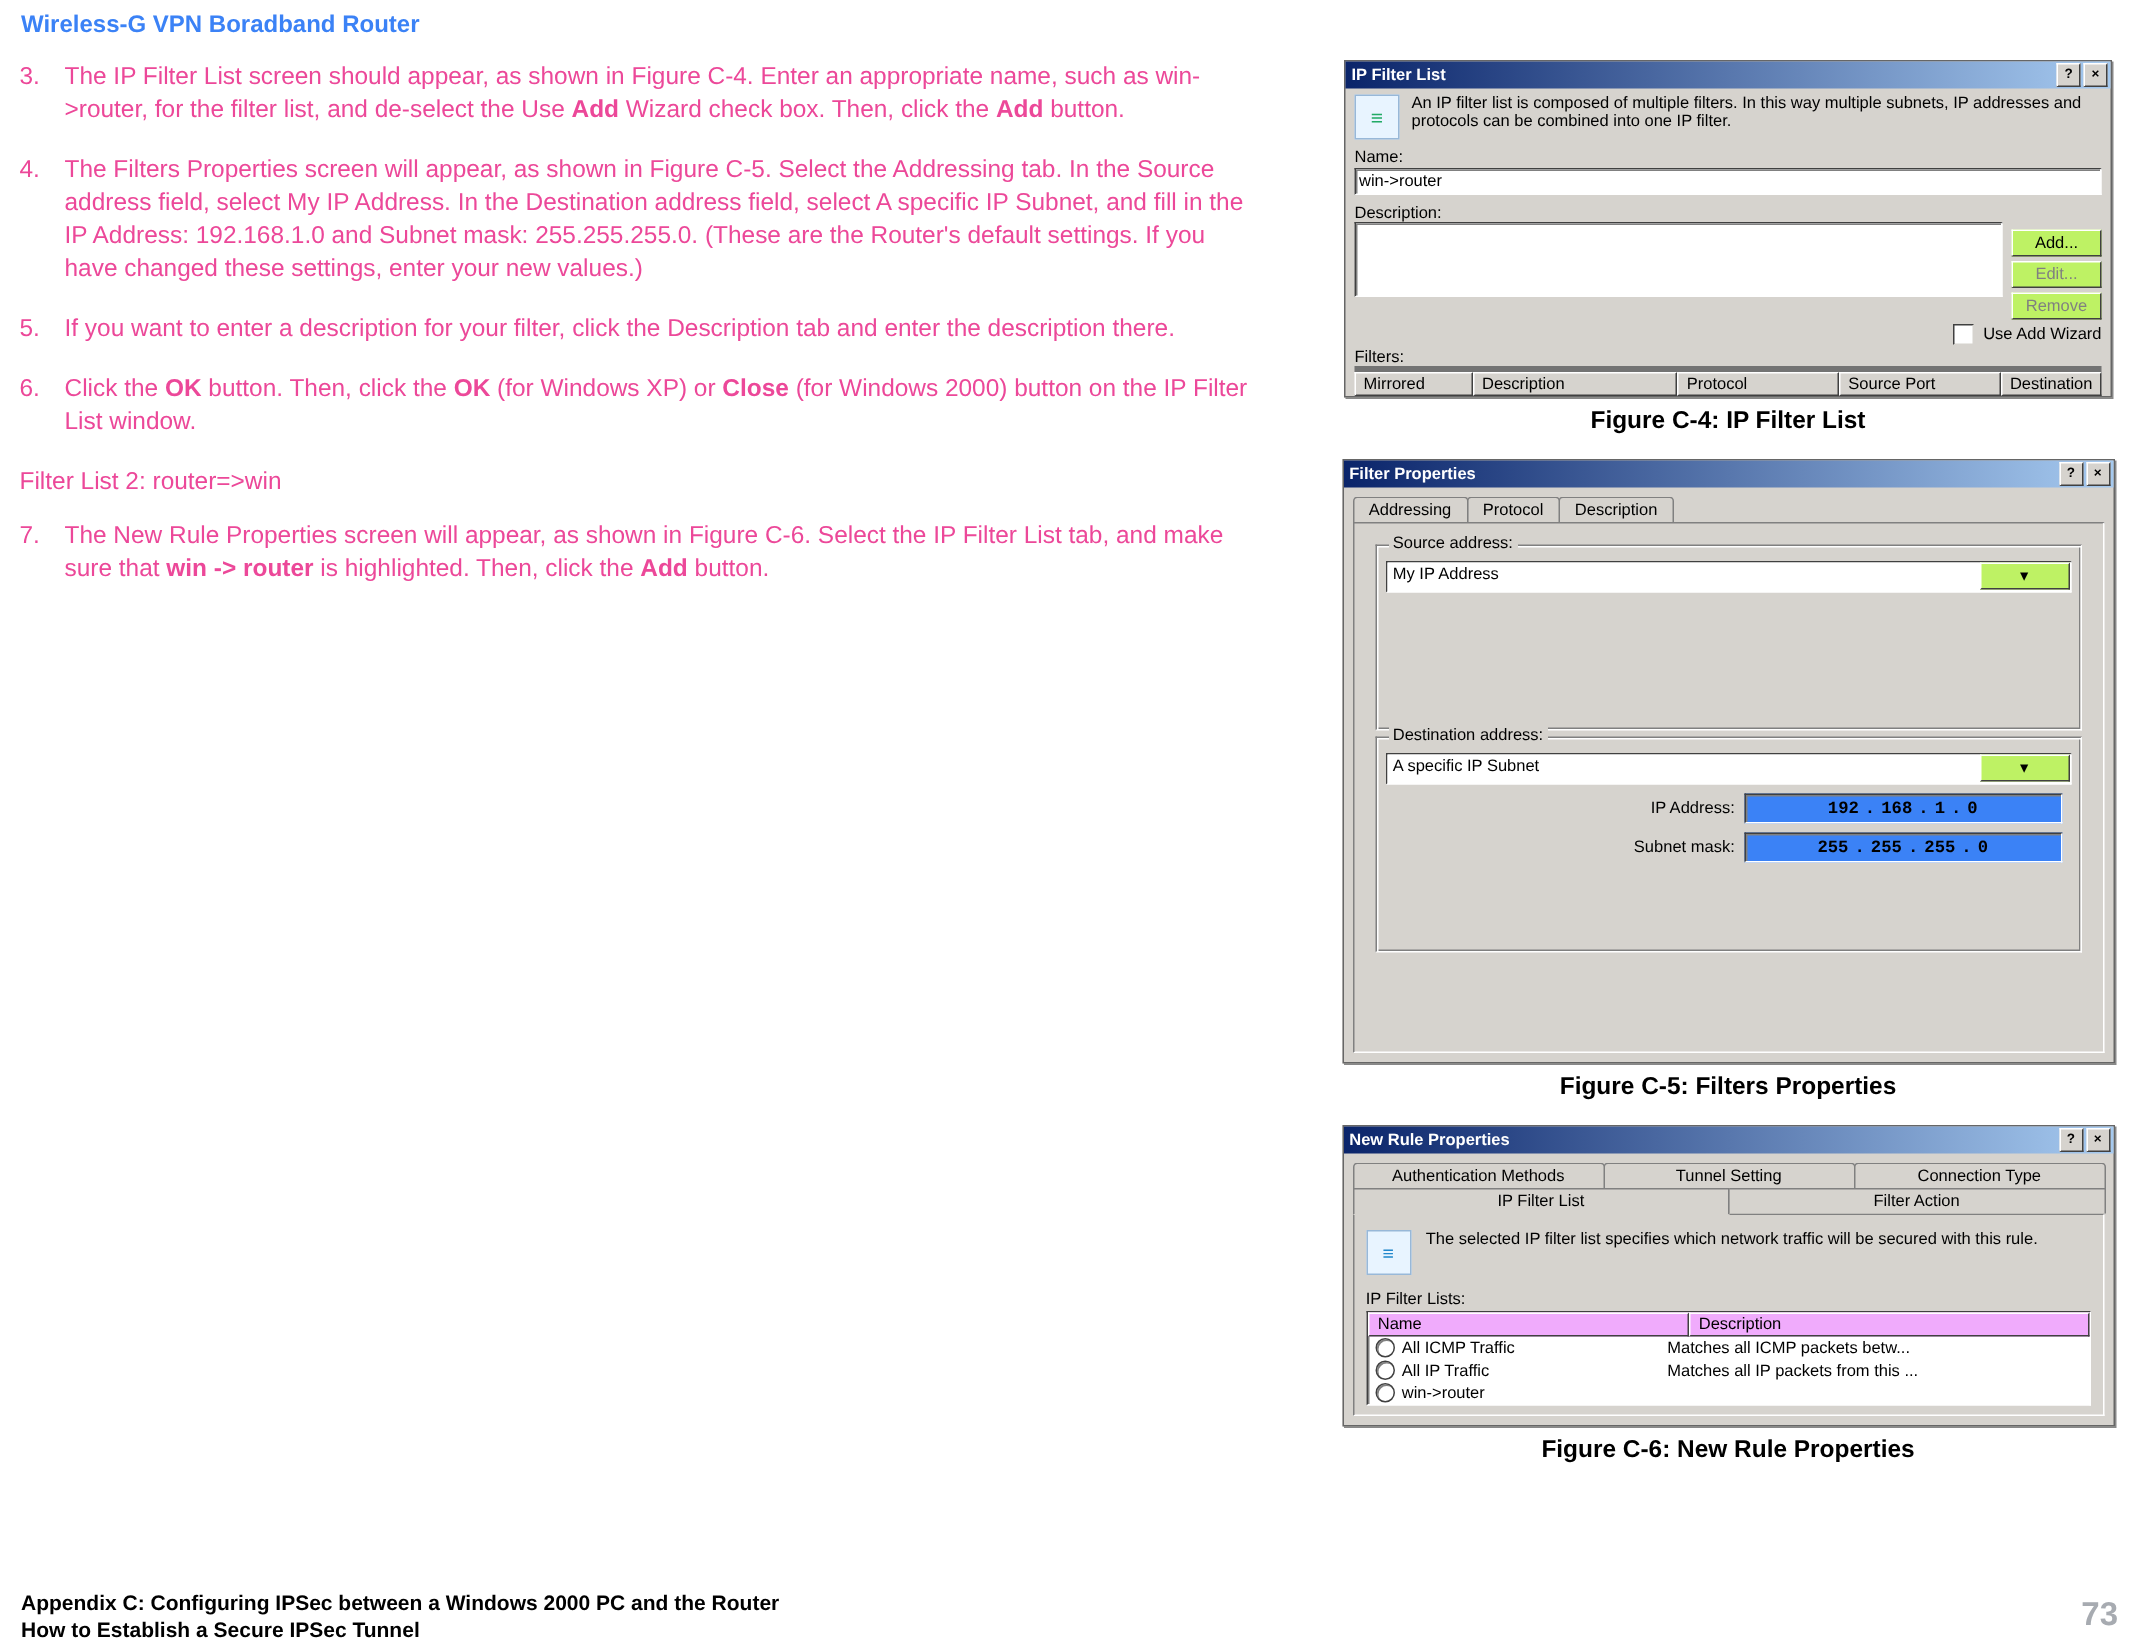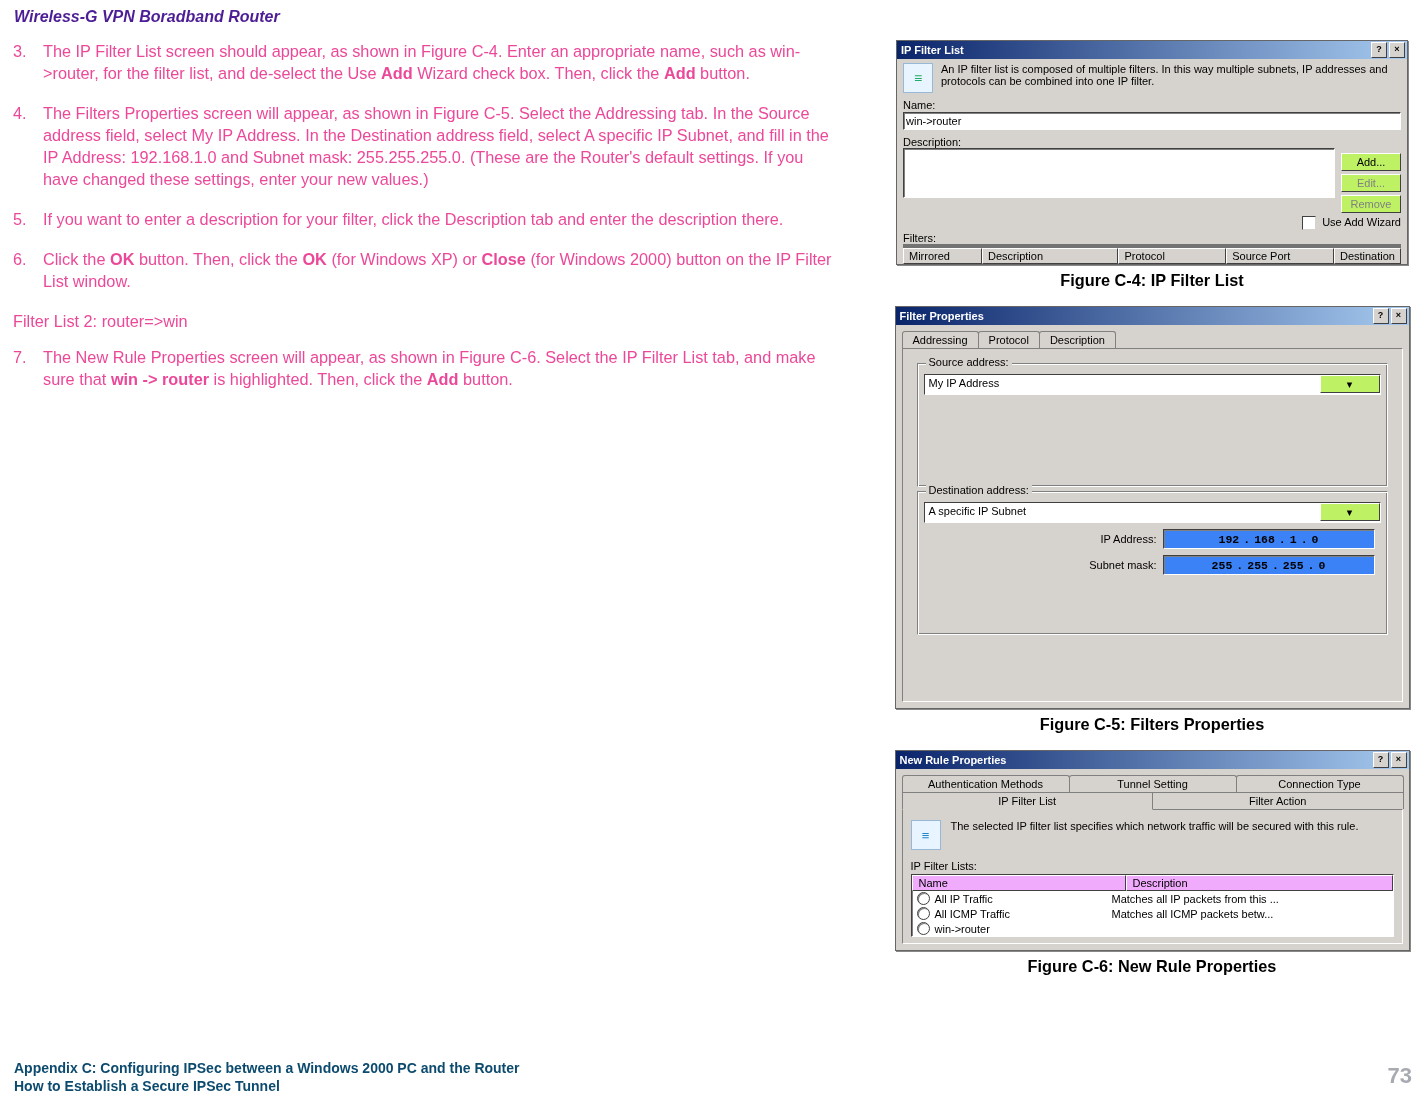--- a/index.html
+++ b/index.html
@@ -12,22 +12,21 @@
     height: 1099px;
     position: relative;
     overflow: hidden;
   }
   .page-title {
     position: absolute;
     top: 8px;
     left: 14px;
     font-size: 16px;
     font-weight: bold;
-    color: #4c1d95;
-    font-style: italic;
+    color: #3b82f6;
   }
   .main-text {
     position: absolute;
     top: 40px;
     left: 13px;
     width: 830px;
     font-size: 16.3px;
     line-height: 1.35;
     color: #ec4899;
   }
@@ -72,21 +71,21 @@
     top: 0;
   }
   .bold { font-weight: bold; }
 
   
   .footer-left {
     position: absolute;
     bottom: 4px;
     left: 14px;
     font-size: 14px;
-    color: #0c4a6e;
+    color: #000000;
     font-weight: bold;
     line-height: 1.25;
   }
   .footer-pagenum {
     position: absolute;
     bottom: 10px;
     right: 14px;
     font-size: 22px;
     font-weight: bold;
     color: #a7abb1;
@@ -383,30 +382,30 @@
       </div>
       <span class="lists-label">IP Filter Lists:</span>
       <div class="list">
         <div class="hdr">
           <div class="h" style="width:200px;">Name</div>
           <div class="h" style="flex:1;">Description</div>
         </div>
         <div class="row">
           <div class="c1">
               <span class="radio"></span>
+              <span>All ICMP Traffic</span>
+            </div>
+          <div class="c2">Matches all ICMP packets betw...</div>
+        </div>
+        <div class="row">
+          <div class="c1">
+              <span class="radio"></span>
               <span>All IP Traffic</span>
             </div>
           <div class="c2">Matches all IP packets from this ...</div>
-        </div>
-        <div class="row">
-          <div class="c1">
-              <span class="radio"></span>
-              <span>All ICMP Traffic</span>
-            </div>
-          <div class="c2">Matches all ICMP packets betw...</div>
         </div>
         <div class="row">
           <div class="c1">
               <span class="radio"></span>
               <span>win-&gt;router</span>
             </div>
           <div class="c2"></div>
         </div>
       </div>
     </div>

